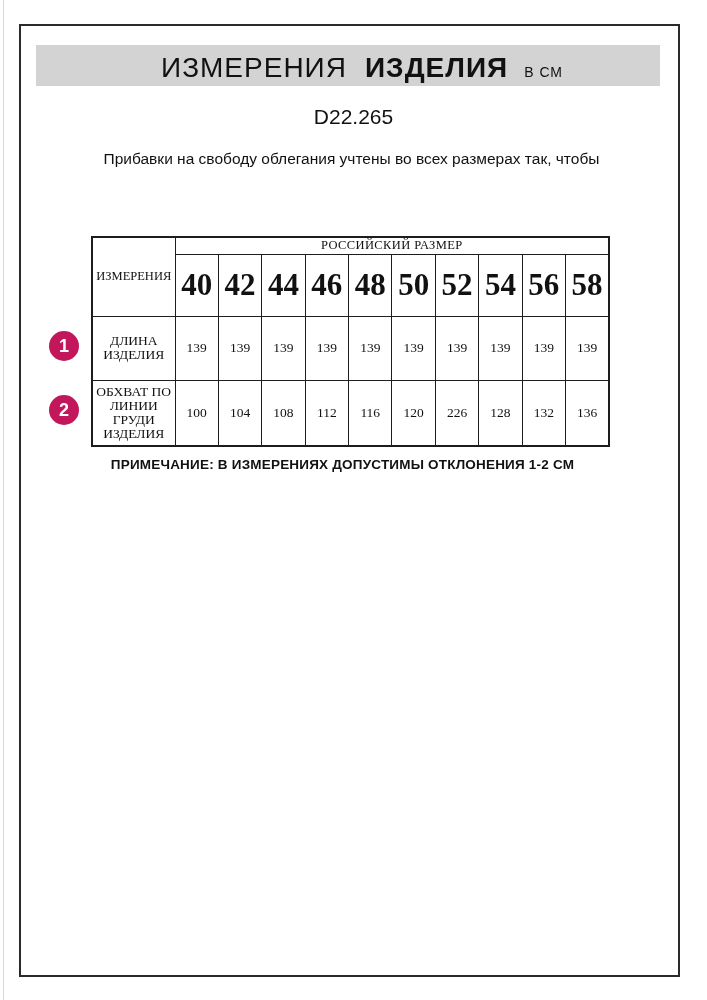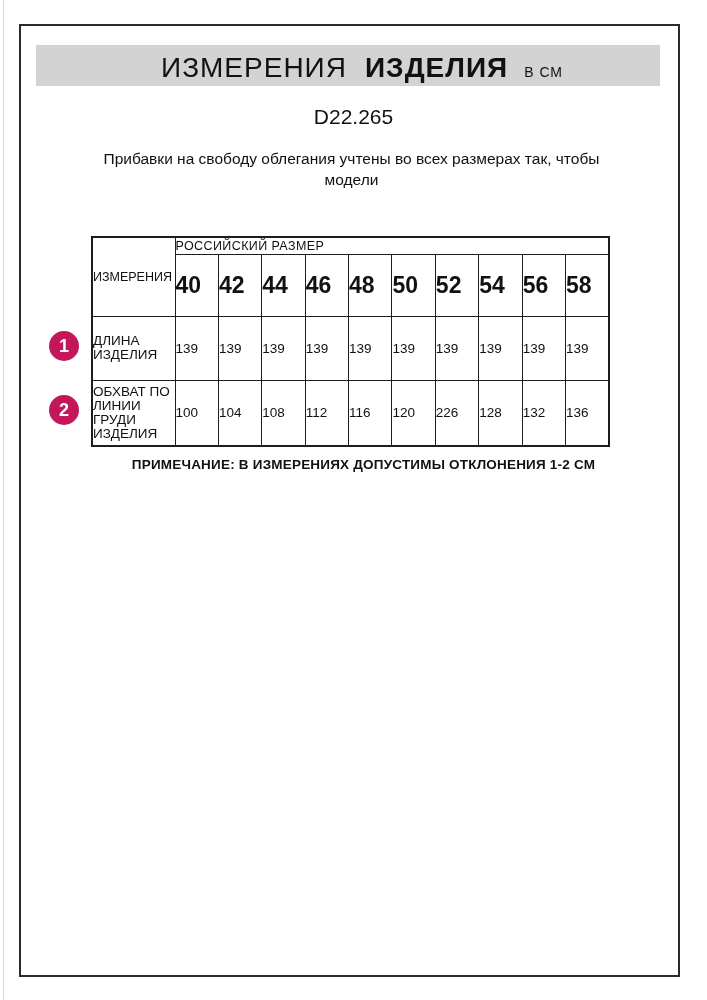--- a/index.html
+++ b/index.html
@@ -41,41 +41,42 @@
     text-align: center; font-size: 15.5px; line-height: 20.5px; margin-top: 28px;
   }
   table.size-table {
     position: absolute; left: 91px; top: 236px;
     width: 519px; table-layout: fixed;
     border-collapse: collapse;
     border: 2px solid #1d1d1d;
   }
   table.size-table td {
     border: 1.5px solid #1d1d1d;
-    vertical-align: middle;
+    text-align: center; vertical-align: middle;
     overflow: hidden;
+    font-family: Liberation Serif, serif;
   }
   td.corner-cell { font-size: 12.5px; }
   td.group-cell  { height: 17px; font-size: 12.5px; letter-spacing: 0.4px; }
-  tr.sizes-row td { height: 62px; font-size: 23px; font-weight: 700; margin-left: 24px; }
+  tr.sizes-row td { height: 62px; font-size: 31px; font-weight: 700; margin-left: 24px; }
   tr.data-row td  { font-size: 13.5px; }
   tr.data-row-1 td { height: 64px; }
   tr.data-row-2 td { height: 66px; }
   td.row-label { font-size: 12px; line-height: 14px; }
   .badge {
     position: absolute; left: 49px;
     width: 30px; height: 30px; border-radius: 50%;
     background: var(--accent, #c2175b);
     color: #ffffff; font-size: 18px; font-weight: 700;
     display: flex; align-items: center; justify-content: center;
   }
   .badge-1 { top: 331px; }
   .badge-2 { top: 395px; }
   .note {
-    position: absolute; left: 33px; top: 457px; width: 661px;
+    position: absolute; left: 12px; top: 457px; width: 661px;
     text-align: center; font-size: 13.5px; font-weight: 700;
     letter-spacing: 0.2px;
   }
 </style>
 </head>
 <body>
 
 <div class="scan-edge"></div>
 
 <div class="frame"></div>
@@ -83,21 +84,20 @@
 <div class="title-bar">
   <span class="title-word1">ИЗМЕРЕНИЯ</span>
   <span class="title-word2">ИЗДЕЛИЯ</span>
   <span class="title-unit">В СМ</span>
 </div>
 
 <div class="model-code">D22.265</div>
 
 <div class="description">
   <div>Прибавки на свободу облегания учтены во всех размерах так, чтобы</div>
-  <div>модели</div>
 </div>
 
 <table class="size-table">
   <colgroup>
     <col style="width:83px">
     <col>
       <col>
       <col>
       <col>
       <col>

